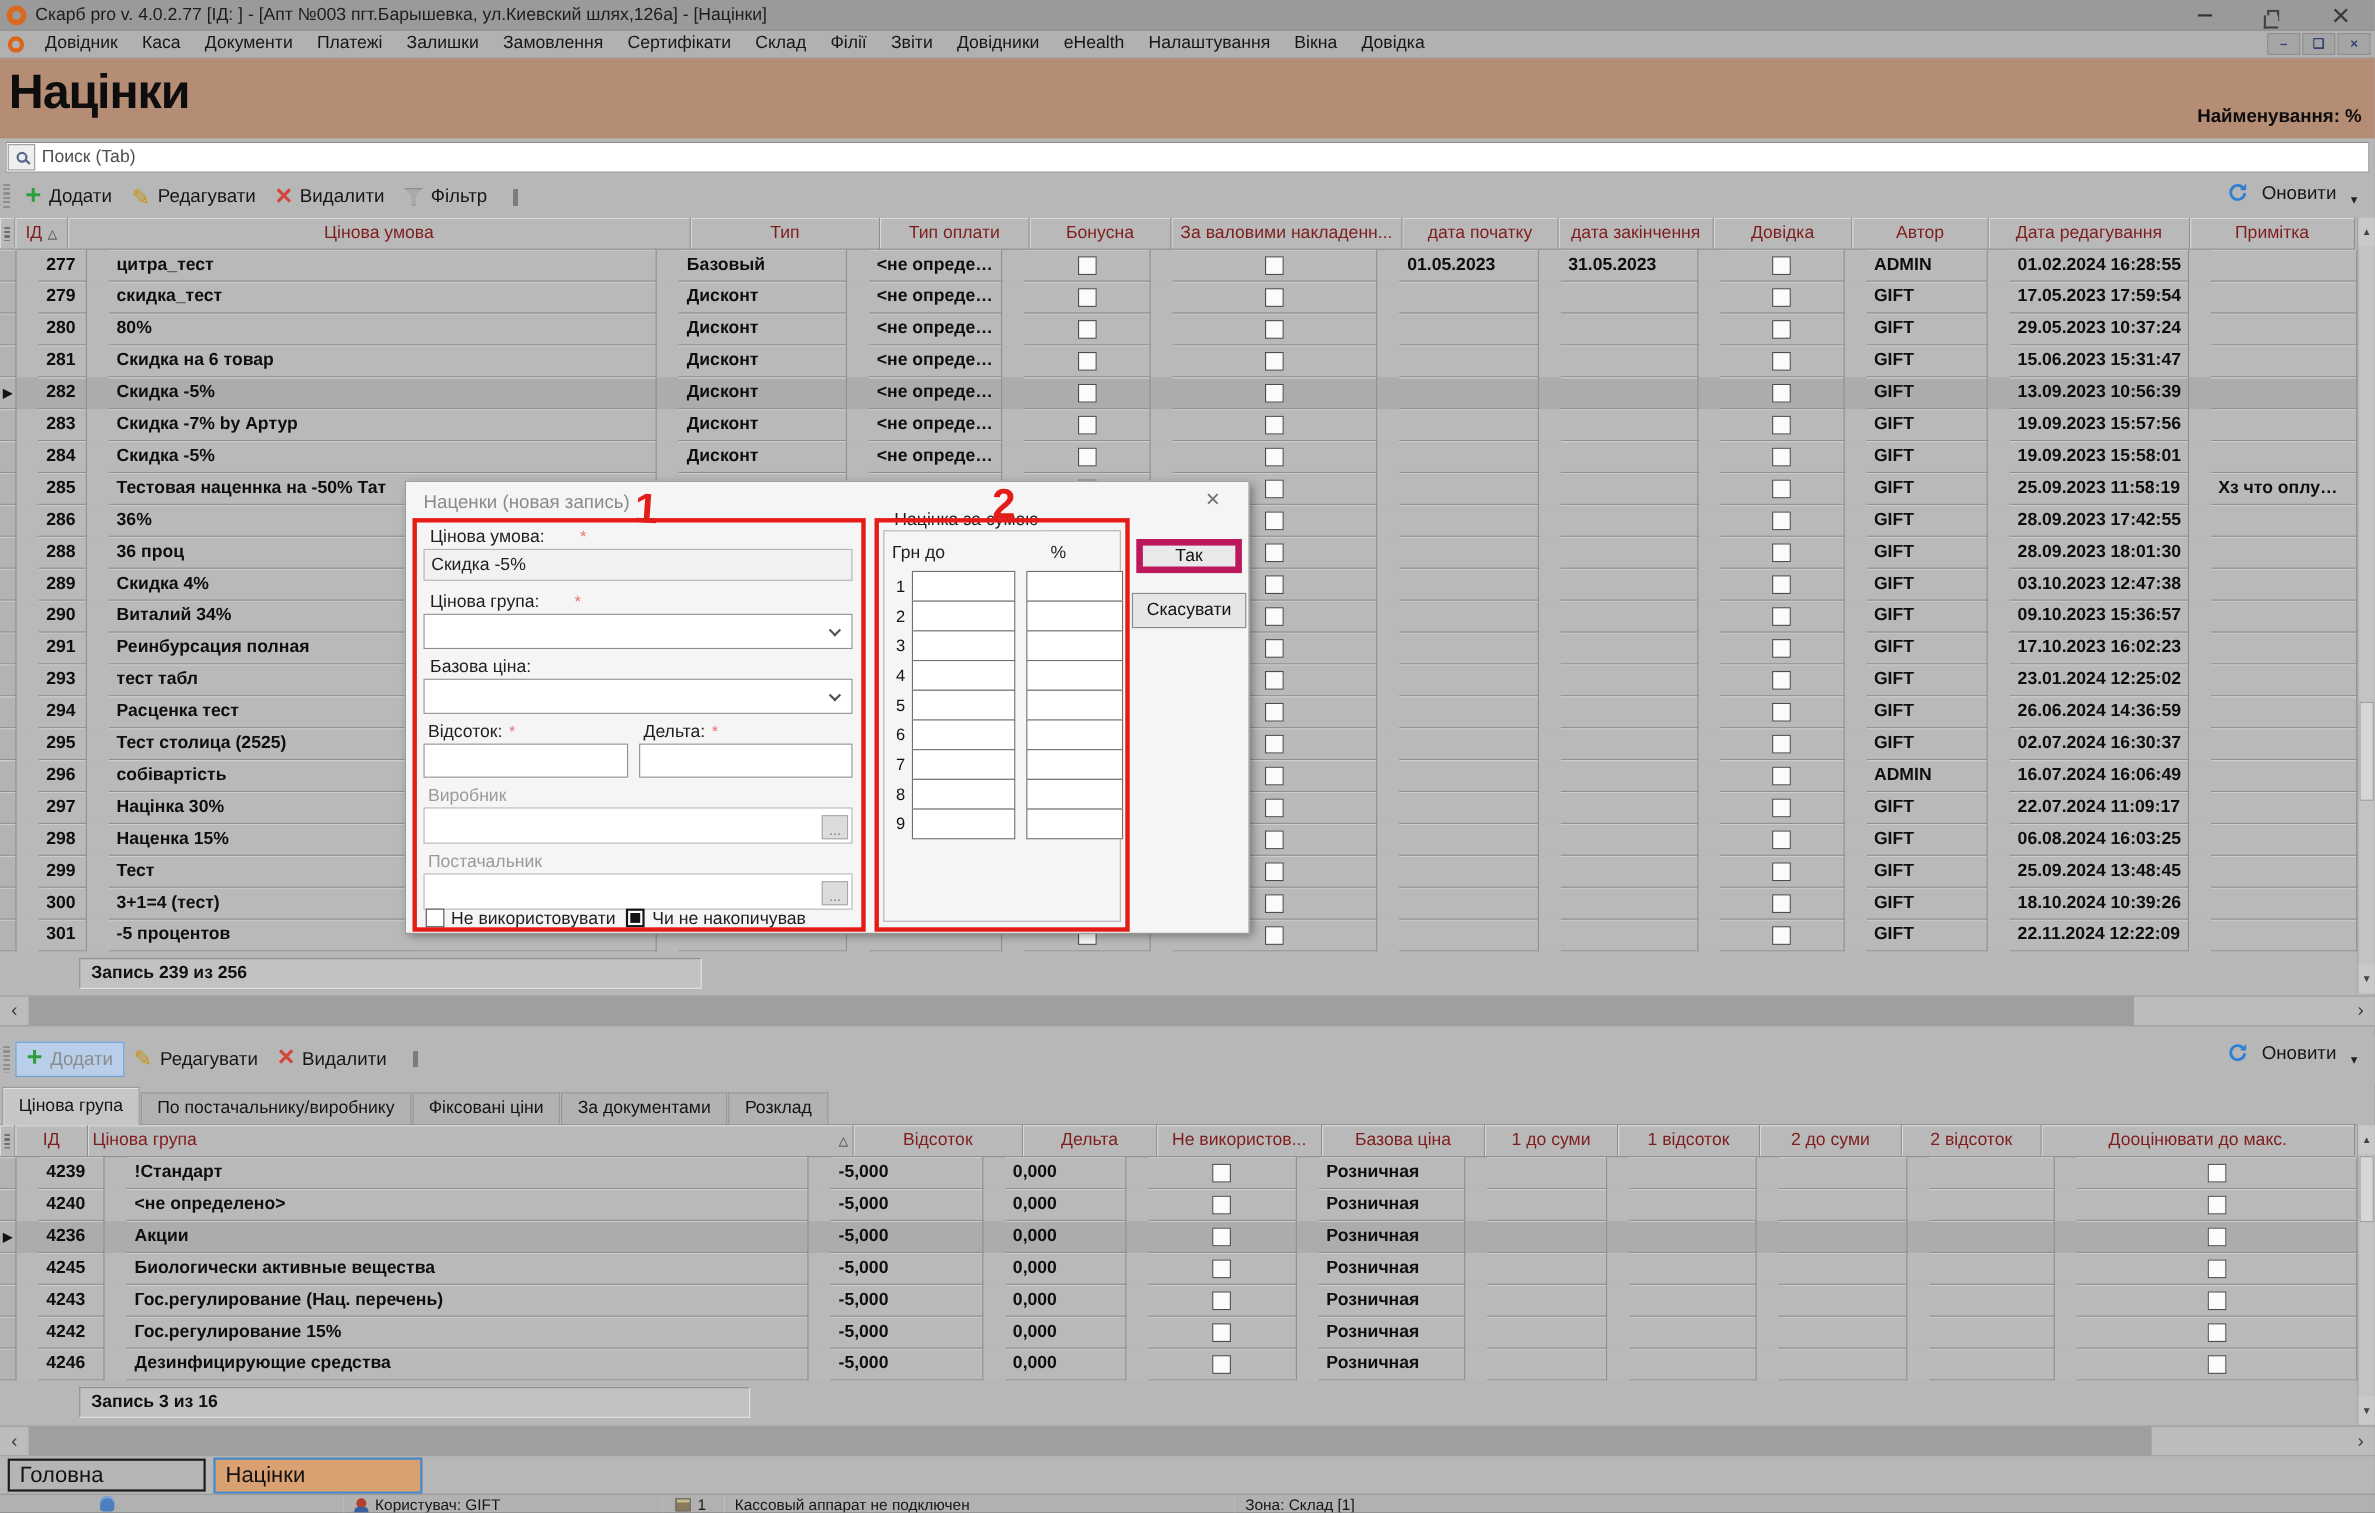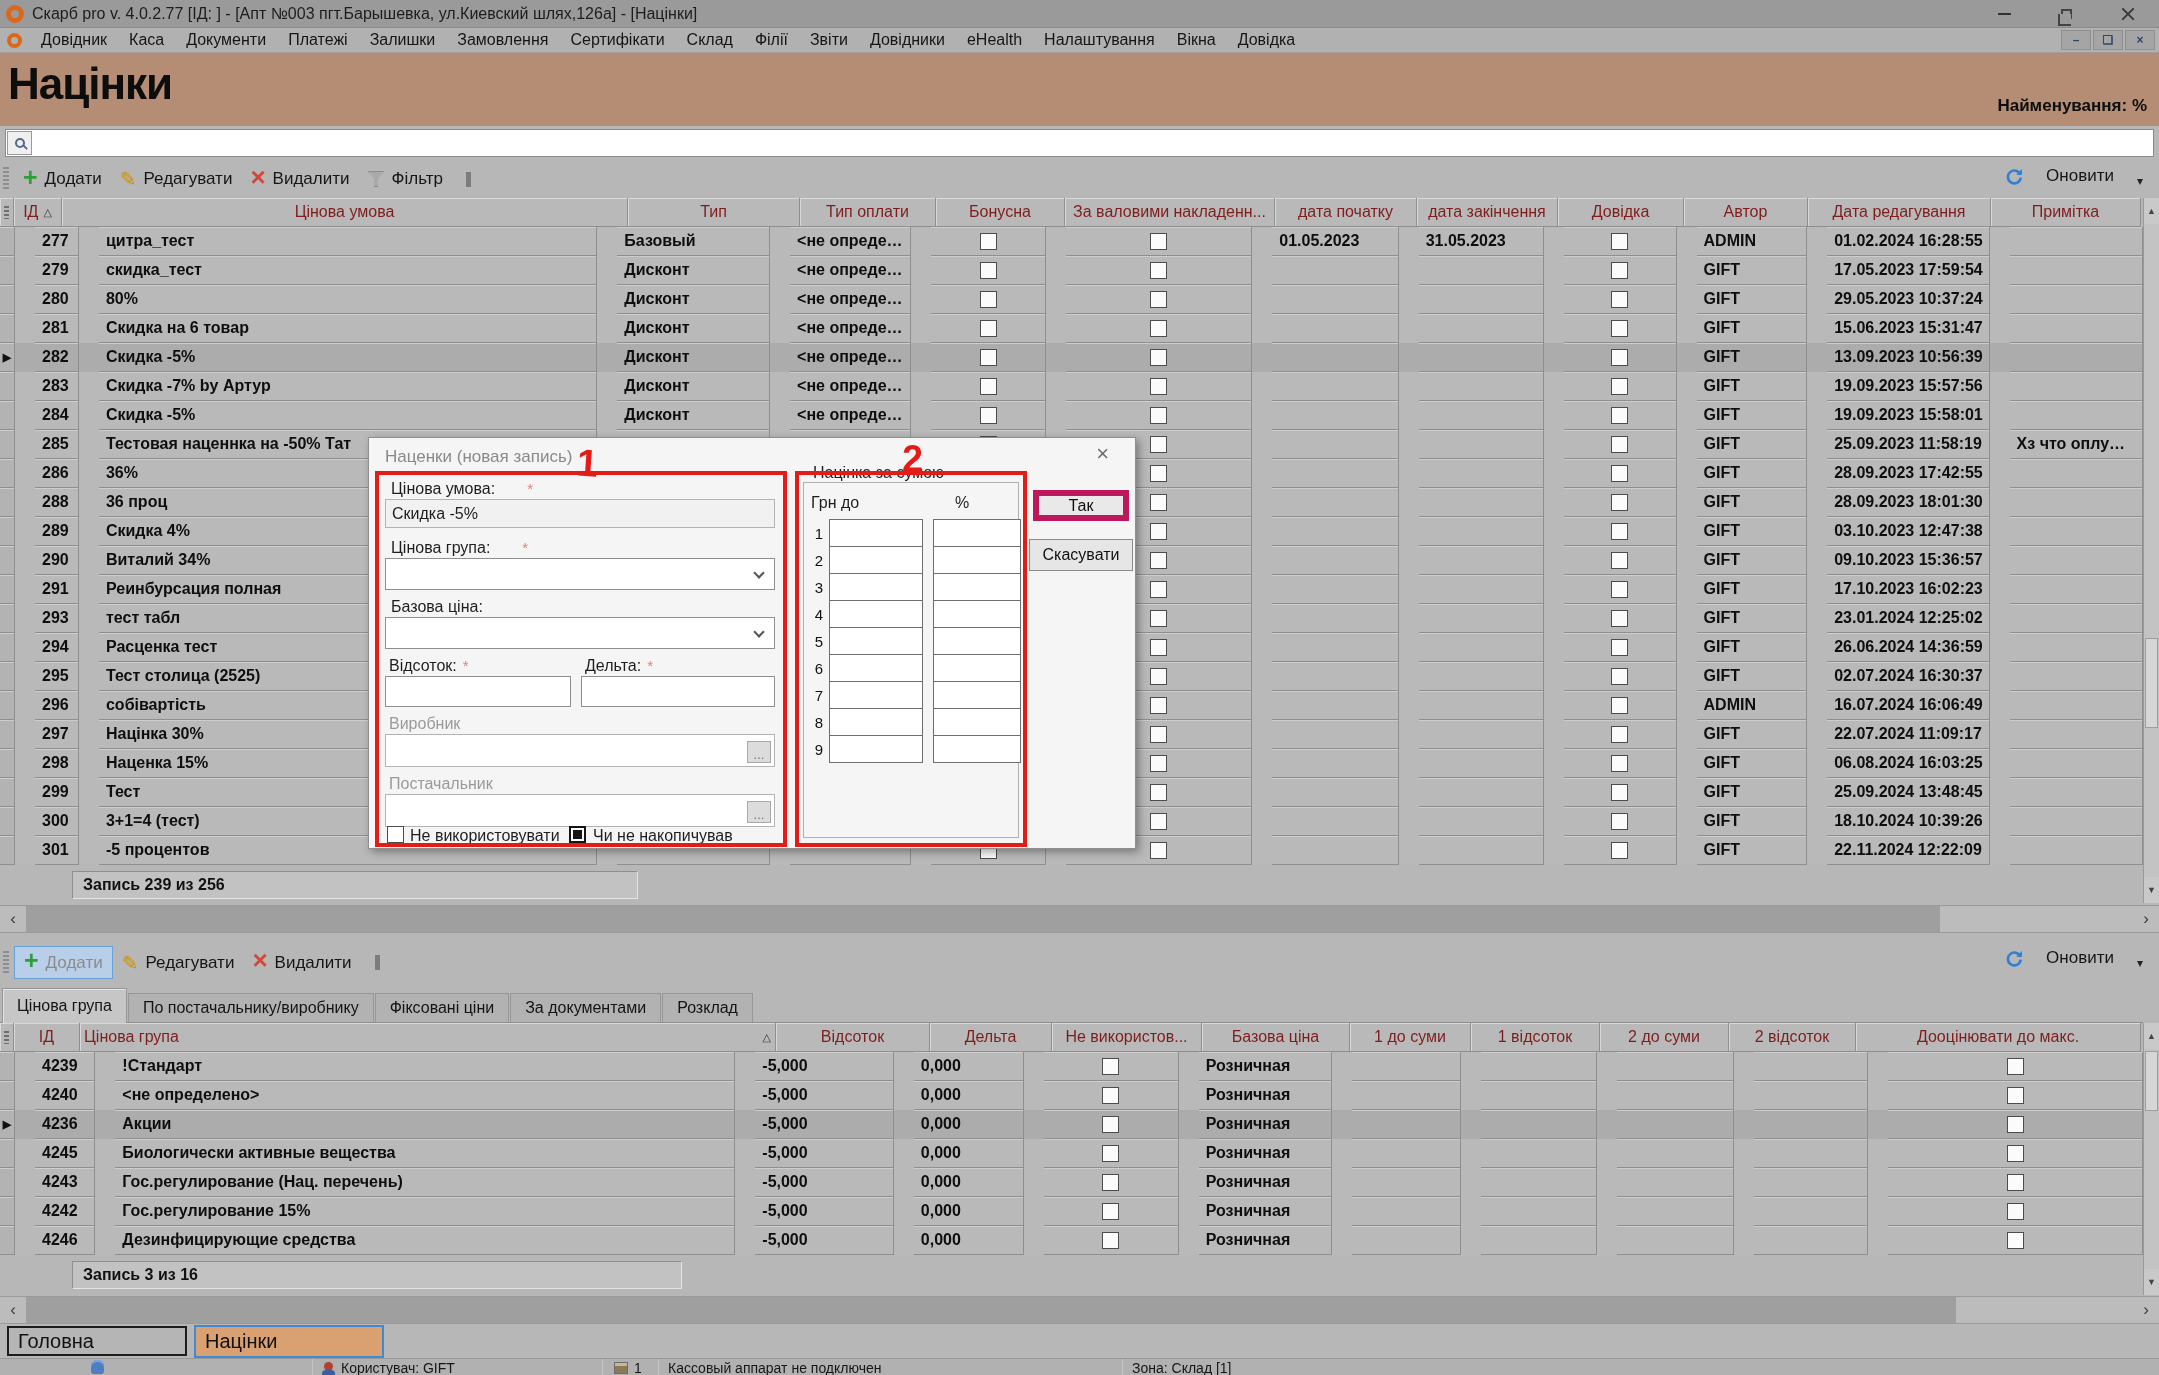--- a/index.html
+++ b/index.html
@@ -52,21 +52,21 @@
   .tb-btn{display:flex;align-items:center;gap:7px;padding:4px 9px;font-size:17px;color:#161616;white-space:nowrap;}
   .tb-btn.focused{background:#b9cfe9;border:1px solid #68a0d8;color:#8b8b8b;}
   .plus-icon::before{content:"+";color:#2e9e3a;font-size:25px;font-weight:bold;line-height:18px;}
   .pencil-icon::before{content:"\270E";color:#c8920a;font-size:20px;}
   .del-icon::before{content:"\00D7";color:#d2473b;font-size:26px;font-weight:bold;line-height:18px;}
   .funnel-icon{width:17px;height:16px;background:#a9a9a9;border:1px solid #8c8c8c;
                clip-path:polygon(0 0,100% 0,62% 48%,62% 100%,38% 100%,38% 48%);}
   .cols-icon{width:15px;height:15px;background:repeating-linear-gradient(to bottom,#7c7c7c 0 2px,transparent 2px 4px);
              border-left:5px solid transparent;border-right:5px solid transparent;
              background-clip:content-box;box-shadow:inset 5px 0 0 #7c7c7c,inset -5px 0 0 #7c7c7c;}
-  .refresh-group{position:absolute;display:flex;align-items:center;gap:23px;font-size:17px;color:#161616;}
+  .refresh-group{position:absolute;display:flex;gap:13px;font-size:17px;color:#161616;}
   .rg1{right:16px;top:166px;} .rg2{right:16px;top:948px;}
   .caret-icon::before{content:"\25BE";font-size:12px;color:#222;position:relative;top:4px;}
 
   
   .grid{position:absolute;left:0;width:2143px;}
   .t1{top:198px;} .t2{top:1023px;}
   .thead{display:flex;height:29px;font-size:16px;color:#7f1d1d;}
   .thead .cell{display:flex;align-items:center;justify-content:center;border-right:1px solid #8f8f8f;
                border-bottom:1px solid #8f8f8f;background:#b9b9b9;box-shadow:inset 1px 1px 0 #d9d9d9;
                overflow:hidden;white-space:nowrap;padding:0 4px;}
@@ -247,20 +247,21 @@
   <div class="headerband">
     <span class="page-title">Націнки</span>
     <span class="header-right">Найменування: %</span>
   </div>
 
   <div class="searchrow">
     <div class="searchbox">
       <span class="search-iconbox">
           <span class="mag"></span>
         </span>
+      <input class="search-input" placeholder="Поиск (Tab)" style="">
     </div>
   </div>
 
   <div class="toolbar1">
     <span class="grip"></span>
     <span class="tb-btn">
         <span class="plus-icon"></span>
         <span>Додати</span>
       </span>
     <span class="tb-btn">

